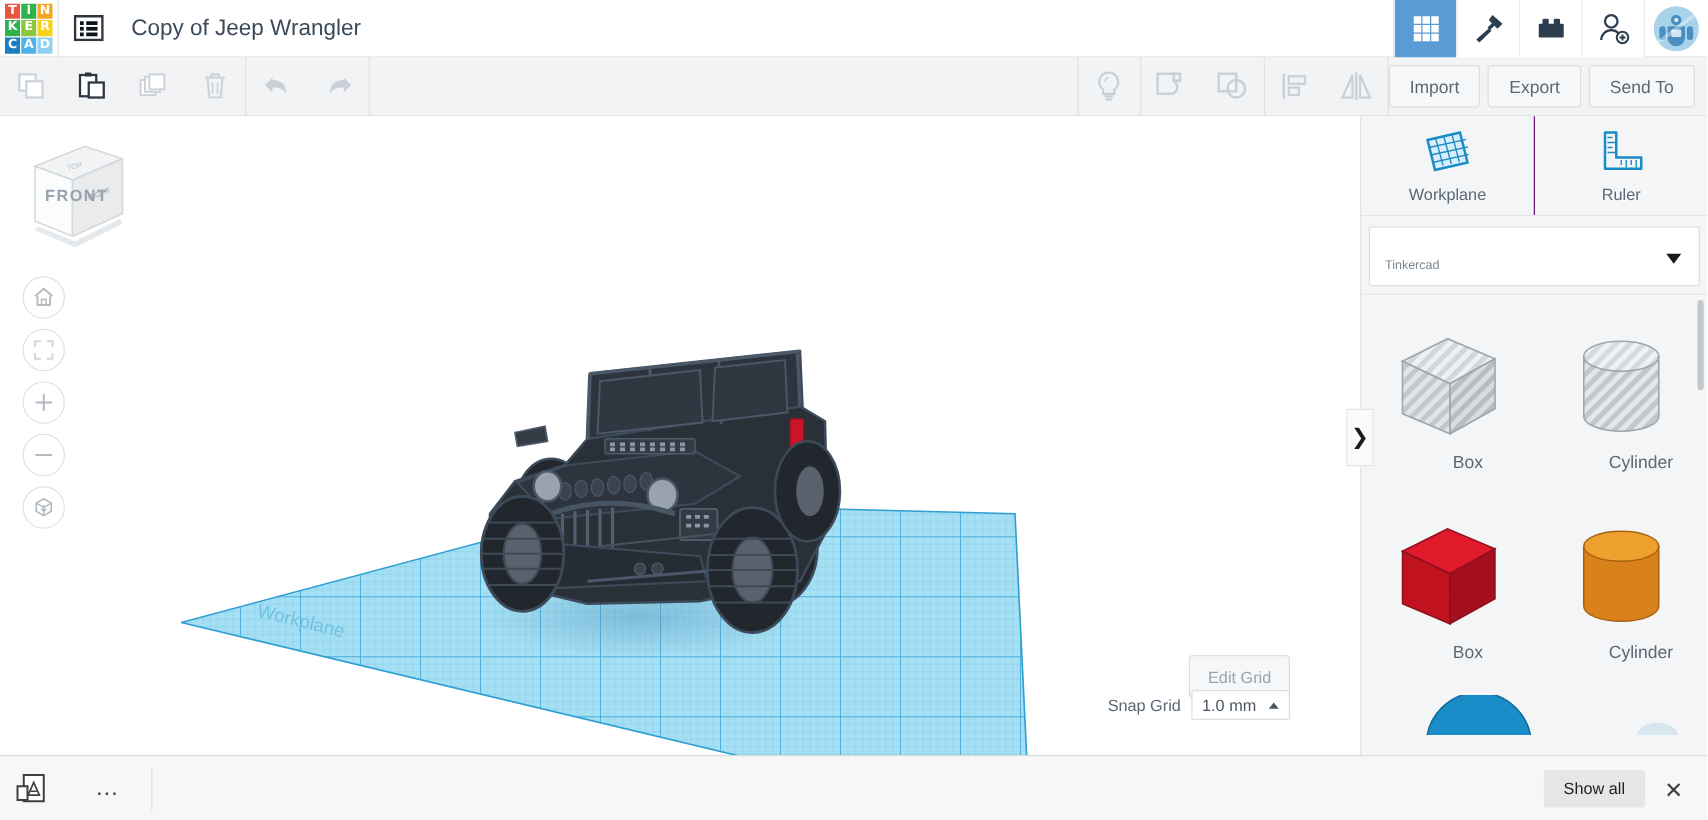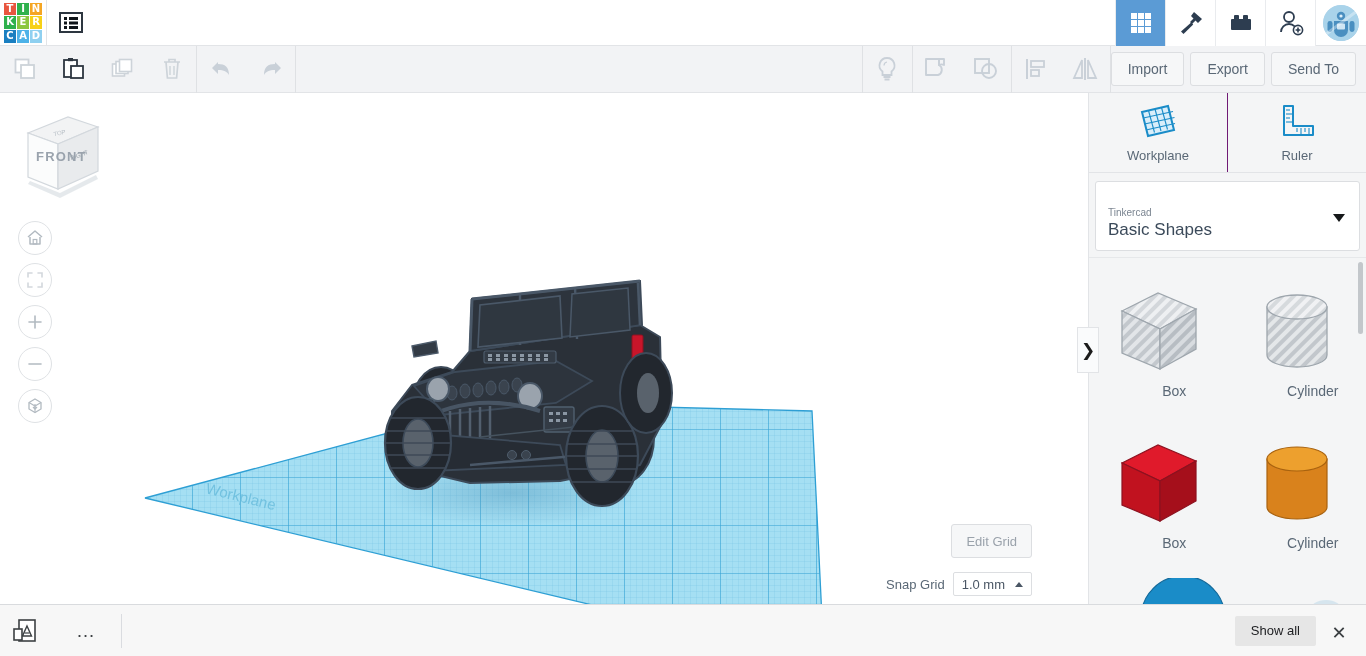--- a/index.html
+++ b/index.html
@@ -84,21 +84,21 @@
     background: #fff; margin-bottom: 8px;
     display: flex; align-items: center; justify-content: center; cursor: pointer;
   }
   .grid-hint { position: absolute; right: 56px; bottom: 46px; }
   .edit-grid {
     height: 26px; padding: 16px 14px; border: 1px solid #dcdee1; background: #f6f7f8;
     border-radius: 3px; font-size: 13px; color: #9aa2ab;
     display: flex; align-items: center; justify-content: center; cursor: pointer;
   }
   .snap-row {
-    position: absolute; right: 56px; bottom: 8px;
+    position: absolute; right: 56px; bottom: 28px;
     display: flex; align-items: center; gap: 8px;
   }
   .snap-label { font-size: 13px; color: #5a6876; }
   .snap-select {
     height: 24px; padding: 0 8px; border: 1px solid #dcdee1; background: #fff;
     border-radius: 2px; font-size: 13px; color: #4a5664;
     display: flex; align-items: center; gap: 10px; cursor: pointer;
   }
   .caret-up {
     width: 0; height: 0; border-left: 4px solid transparent; border-right: 4px solid transparent;
@@ -206,20 +206,21 @@
       <svg width="24" height="21" viewBox="0 0 24 21">
         <rect x="1" y="1" width="22" height="19" fill="#fff" stroke="#2d3640" stroke-width="2"></rect>
         <rect x="5" y="5" width="3" height="3" fill="#0f1419"></rect>
         <rect x="10" y="5" width="9" height="3" fill="#0f1419"></rect>
         <rect x="5" y="9.5" width="3" height="3" fill="#0f1419"></rect>
         <rect x="10" y="9.5" width="9" height="3" fill="#0f1419"></rect>
         <rect x="5" y="14" width="3" height="3" fill="#0f1419"></rect>
         <rect x="10" y="14" width="9" height="3" fill="#0f1419"></rect>
       </svg>
     </div>
+    <div class="doc-title">Copy of Jeep Wrangler</div>
 
     <div class="header-right">
       <div class="hdr-btn active">
         <svg width="22" height="22" viewBox="0 0 22 22">
           <rect x="1" y="1" width="6" height="6" fill="#fff"></rect>
           <rect x="8" y="1" width="6" height="6" fill="#fff"></rect>
           <rect x="15" y="1" width="6" height="6" fill="#fff"></rect>
           <rect x="1" y="8" width="6" height="6" fill="#fff"></rect>
           <rect x="8" y="8" width="6" height="6" fill="#fff"></rect>
           <rect x="15" y="8" width="6" height="6" fill="#fff"></rect>
@@ -609,21 +610,20 @@
               <path d="M34 26 v6"></path>
           </g>
         </svg>
         <span class="rp-tool-label">Ruler</span>
       </div>
     </div>
 
     <div class="rp-select-wrap">
       <div class="rp-select">
         <div class="rp-sel-top">Tinkercad</div>
-        <div class="rp-sel-main">Basic Shapes</div>
         <div class="rp-caret"></div>
       </div>
     </div>
 
     <div class="rp-shapes">
       <div class="scrollbar"></div>
       <div class="shape-grid">
 
         <div class="shape-cell">
           <svg width="92" height="92" viewBox="0 0 92 92">

